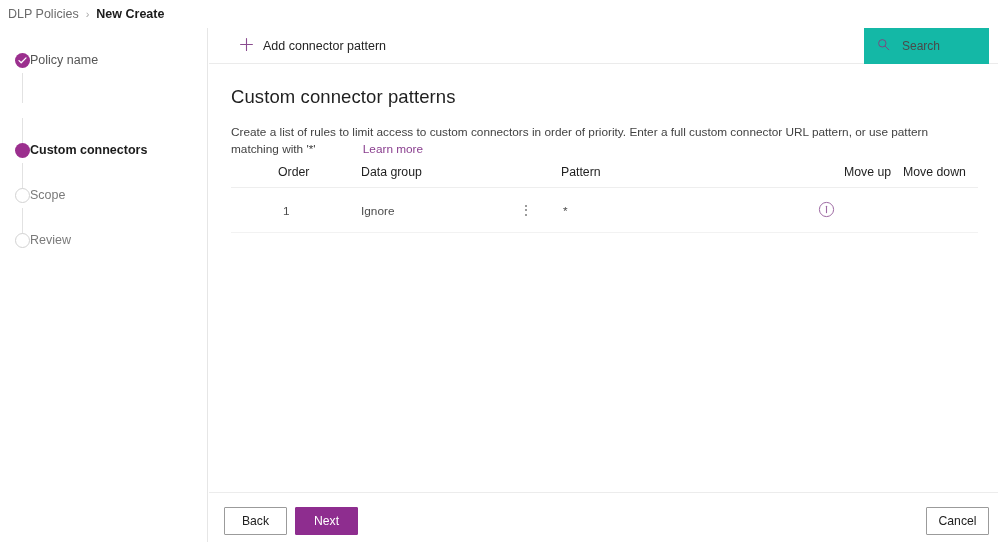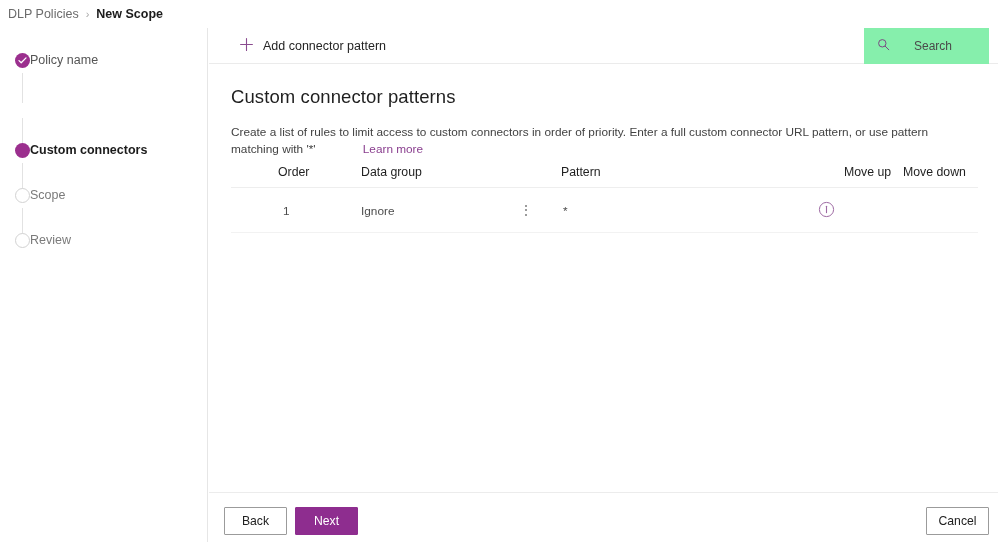--- a/index.html
+++ b/index.html
@@ -119,25 +119,25 @@
     font-family: "Liberation Sans", sans-serif;
     font-size: 12.5px;
     color: #242424;
   }
   .plus-icon { color: #8a4b8f; display: block; }
 
   #search-box {
     position: absolute;
     right: 9px; top: 0;
     width: 125px; height: 36px;
-    background: #86efac;
+    background: #14b8a6;
     display: flex;
     align-items: center;
     padding-left: 13px;
-    gap: 24px;
+    gap: 12px;
     cursor: text;
   }
   #search-box .search-icon { color: #7a4a82; flex: 0 0 auto; display:block; }
   #search-input {
     border: none;
     background: transparent;
     outline: none;
     font-family: "Liberation Sans", sans-serif;
     font-size: 12px;
     color: #3b3b3b;
@@ -288,21 +288,21 @@
   }
 </style>
 </head>
 <body>
 
 <div id="app">
 
   <nav id="breadcrumb">
     <span class="crumb-link">DLP Policies</span>
     <span class="crumb-sep">›</span>
-    <span class="crumb-current">New Scope</span>
+    <span class="crumb-current">New Create</span>
   </nav>
 
   <aside id="wizard">
     <div class="rail-line" style="top:45px;height:30px;"></div>
     <div class="rail-line" style="top:90px;height:30px;"></div>
     <div class="rail-line" style="top:135px;height:30px;"></div>
     <div class="rail-line" style="top:180px;height:30px;"></div>
 
     <div class="step done" style="top:17px;">
       <span class="bullet">

